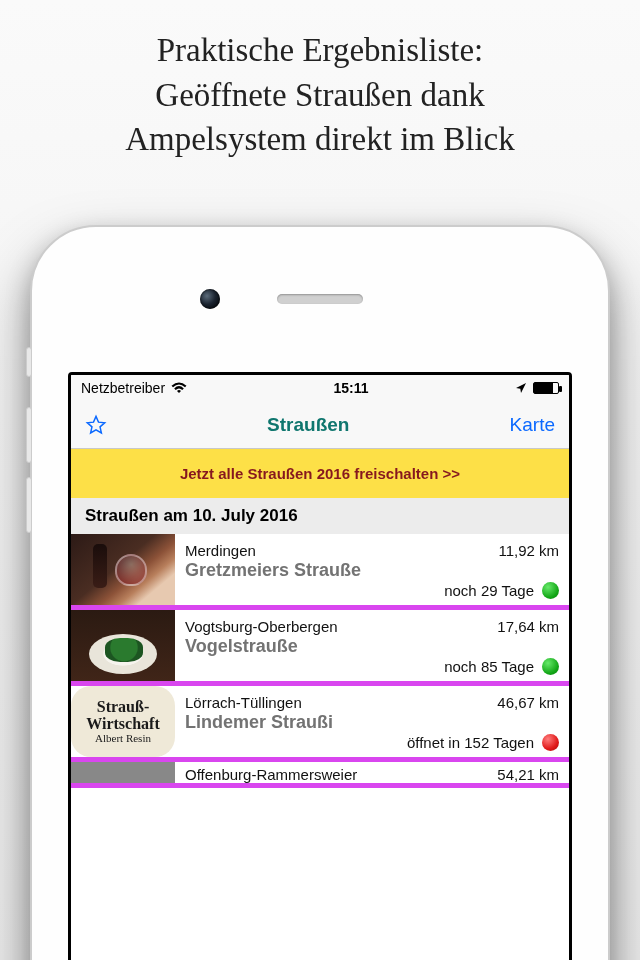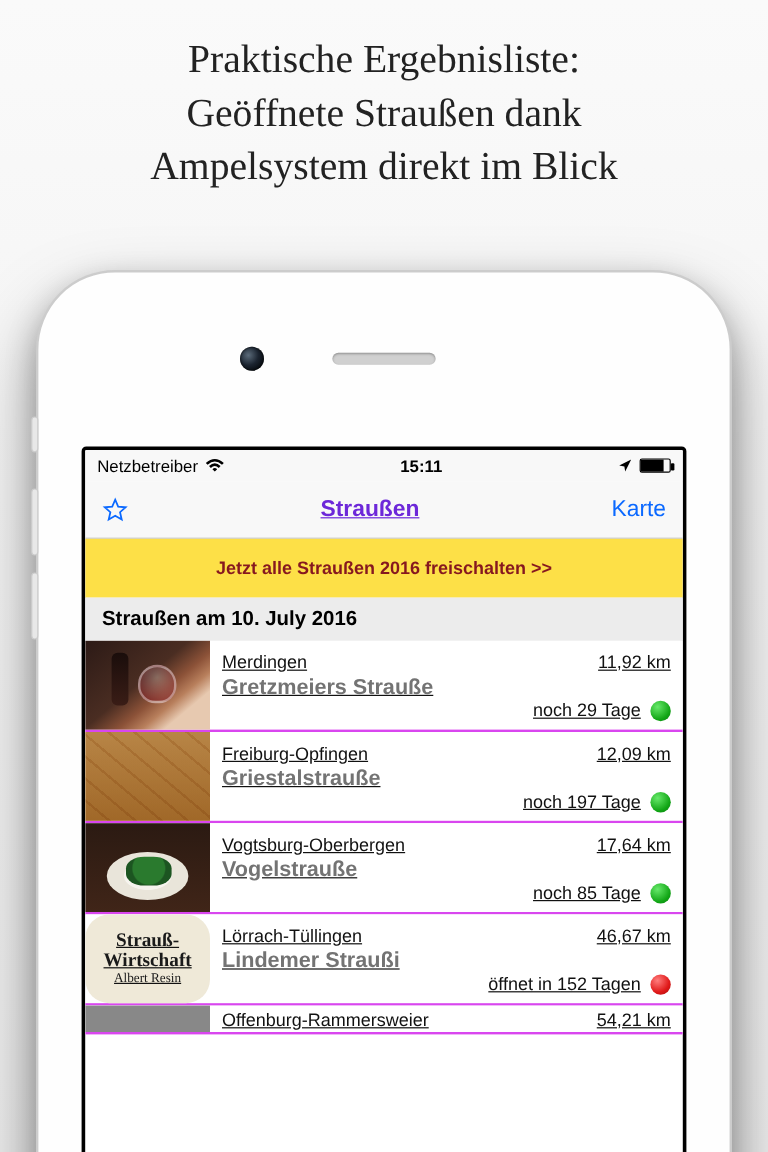--- a/index.html
+++ b/index.html
@@ -16,26 +16,26 @@
   .side-btn.b2 { top:180px; }
   .side-btn.b3 { top:250px; }
   .screen { position:absolute; top:145px; left:36px; right:36px; height:760px; background:#fff; border:3px solid #000; border-radius:4px; overflow:hidden; }
   
   .statusbar { height:26px; display:flex; align-items:center; justify-content:space-between; padding:0 10px; font-size:14px; color:#000; background:#f8f8f8; }
   .st-left, .st-right { display:flex; align-items:center; gap:6px; }
   .st-right .battery { width:26px; height:12px; border:1.5px solid #000; border-radius:2px; position:relative; }
   .st-right .battery:after { content:""; position:absolute; right:-4px; top:3px; width:3px; height:6px; background:#000; border-radius:1px; }
   .st-right .battery i { display:block; width:80%; height:100%; background:#000; }
   .navbar { height:48px; border-bottom:1px solid #c8c8c8; display:flex; align-items:center; justify-content:space-between; padding:0 14px; background:#f8f8f8; }
-  .nav-title { font-size:19px; font-weight:600; color:#6d28d9;text-decoration:underline; }
+  .nav-title { font-size:19px; font-weight:600; color:#0f766e; }
   .nav-right { font-size:19px; color:#0b69ff; }
   .star { width:22px; height:22px; }
   .unlock-banner { text-align:center; color:#86181f; font-weight:600; font-size:15px; padding:16px 0 16px; background:#fde047; }
   .section-header { font-size:17px; font-weight:700; color:#000; background:#ececec; padding:8px 14px; }
-  .row { display:flex; border-bottom:2px solid #d946ef; background:#fff; min-height:76px;text-decoration:underline; }
+  .row { display:flex; border-bottom:5px solid #d946ef; background:#fff; min-height:76px; }
   .thumb { width:104px; flex:0 0 104px; background:#555; }
   .thumb.t1 { background:linear-gradient(140deg,#2c1a16 0%,#4a2d22 45%, #8c5238 60%, #b87f5c 70%, #e7c9b0 80%); position:relative; }
   .thumb.t1:before{content:"";position:absolute;left:22px;top:10px;width:14px;height:44px;background:linear-gradient(#1a0d0b,#3a1d16);border-radius:5px;}
   .thumb.t1:after{content:"";position:absolute;left:44px;top:20px;width:28px;height:28px;border:2px solid rgba(255,255,255,.4);border-radius:50% 50% 45% 45%;background:radial-gradient(circle at 50% 30%, rgba(255,255,255,.25), rgba(120,10,20,.6));}
   .thumb.t2 { background:repeating-linear-gradient(40deg,#e8cfa0 0 12px,#dab77f 12px 14px),linear-gradient(#caa470,#b08040); background-blend-mode:multiply;}
   .thumb.t3 { background:linear-gradient(#2b1a12,#402518); position:relative;}
   .thumb.t3:before{content:"";position:absolute;left:18px;top:24px;width:68px;height:40px;border-radius:50%;background:radial-gradient(ellipse at center,#f6f4ee 0 40%,#e9e5da 42% 100%);}
   .thumb.t3:after{content:"";position:absolute;left:34px;top:28px;width:38px;height:24px;border-radius:40%;background:radial-gradient(circle at 50% 40%, #2a7a2e 0 55%, #1c5521 60% 100%);}
   .thumb.t4 { background:#efe9d8; display:flex; flex-direction:column; align-items:center; justify-content:center; font-family:"UnifrakturMaguntia", "Old English Text MT", serif; color:#1a1a1a; font-size:14px; line-height:1.05; text-align:center;border-radius:20px;}
   .rowbody { flex:1; padding:6px 10px 4px 10px; display:flex; flex-direction:column; justify-content:center; position:relative; }
@@ -103,34 +103,20 @@
               <span>11,92 km</span>
             </div>
           <div class="name">Gretzmeiers Strauße</div>
           <div class="line3">
               <span>noch 29 Tage</span>
               <span class="dot green"></span>
             </div>
         </div>
       </div>
 
-      <div class="row">
-        <div class="thumb t2"></div>
-        <div class="rowbody">
-          <div class="line1">
-              <span>Freiburg-Opfingen</span>
-              <span>12,09 km</span>
-            </div>
-          <div class="name">Griestalstrauße</div>
-          <div class="line3">
-              <span>noch 197 Tage</span>
-              <span class="dot green"></span>
-            </div>
-        </div>
-      </div>
 
       <div class="row">
         <div class="thumb t3"></div>
         <div class="rowbody">
           <div class="line1">
               <span>Vogtsburg-Oberbergen</span>
               <span>17,64 km</span>
             </div>
           <div class="name">Vogelstrauße</div>
           <div class="line3">

